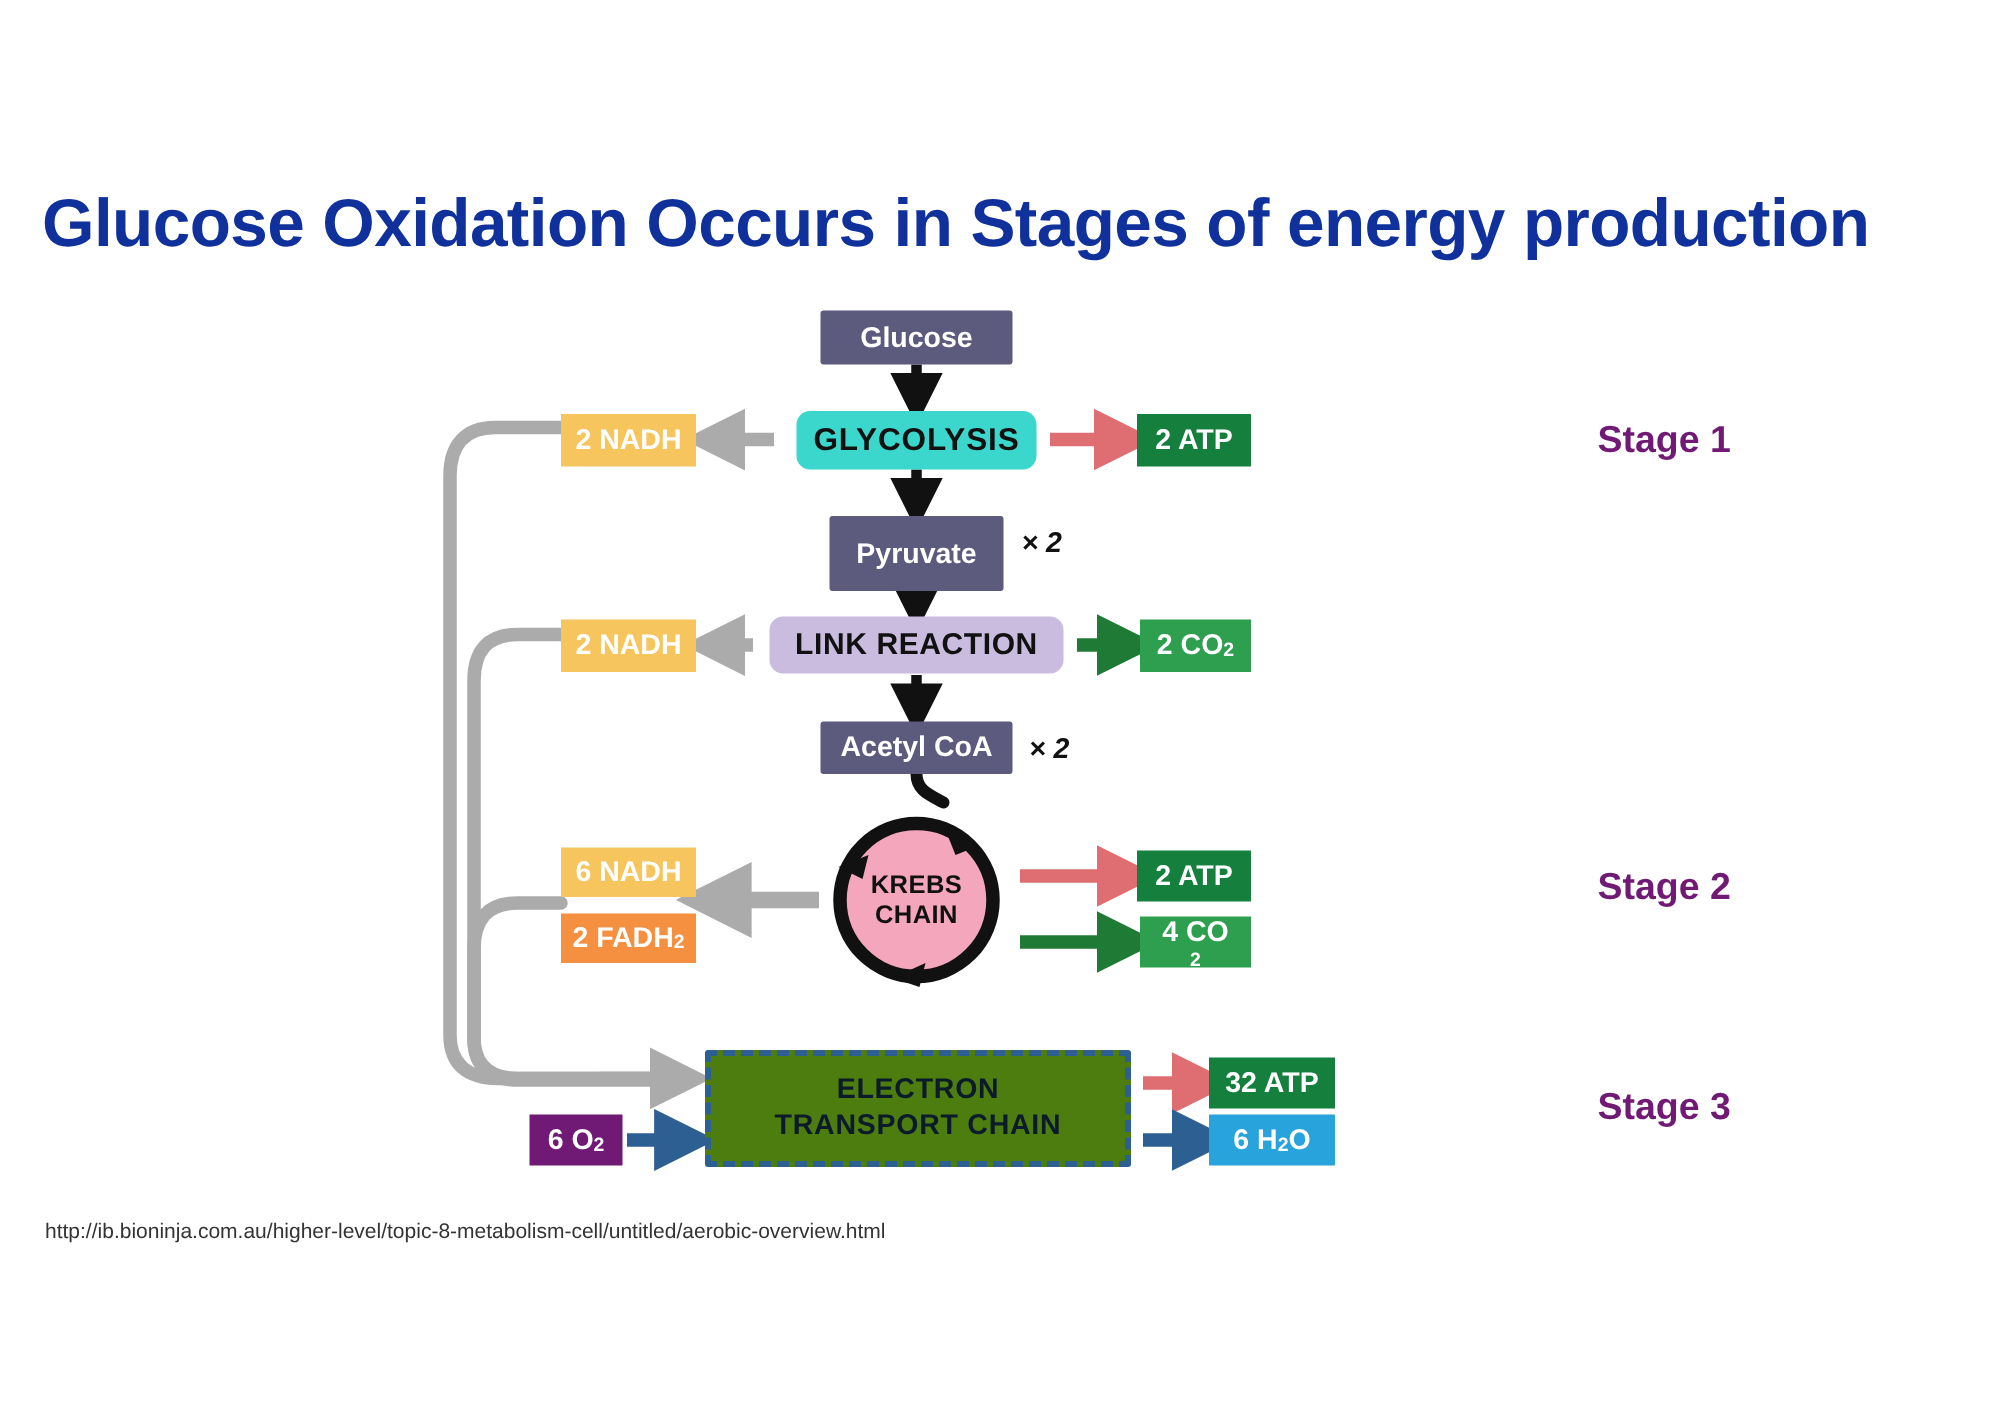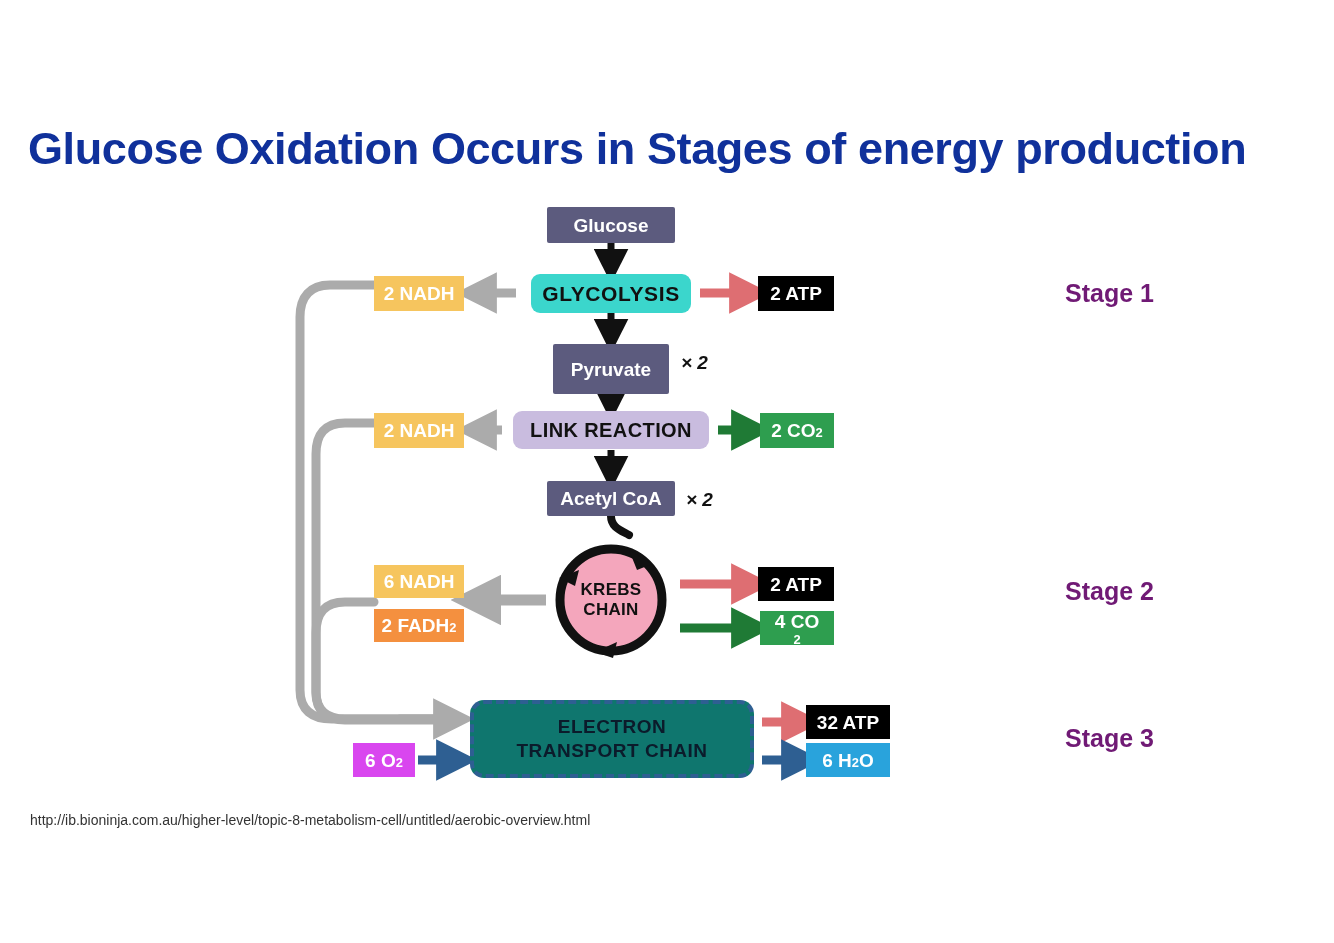--- a/index.html
+++ b/index.html
@@ -73,29 +73,29 @@
   .n-link {
     background: #C9BCDF;
     color: #111111;
     font-size: 20px;
     border-radius: 9px;
     letter-spacing: 0.4px;
   }
   .n-nadh   { background: #F6C55E; color: #ffffff; font-size: 19px; }
   .n-fadh   { background: #F4903F; color: #ffffff; font-size: 19px; }
   .n-atp    { background: #EE7governor; }
-  .n-atp    { background: #000000; color: #ffffff; font-size: 19px; }
+  .n-atp    { background: #15803d; color: #ffffff; font-size: 19px; }
   .n-co2    { background: #2E9E4F; color: #ffffff; font-size: 19px; }
-  .n-o2     { background: #d946ef; color: #ffffff; font-size: 19px; }
+  .n-o2     { background: #701a75; color: #ffffff; font-size: 19px; }
   .n-h2o    { background: #29A3DC; color: #ffffff; font-size: 19px; }
 
   .n-etc {
-    background: #0f766e;
+    background: #4d7c0f;
     border: 4px dashed #2E5F92;
-    border-radius: 14px;
+    border-radius: 2px;
     color: #0B1B2B;
     font-size: 19px;
     letter-spacing: 0.5px;
     text-align: center;
     line-height: 1.25;
     flex-direction: column;
   }
 
   
   #krebs-cycle {

